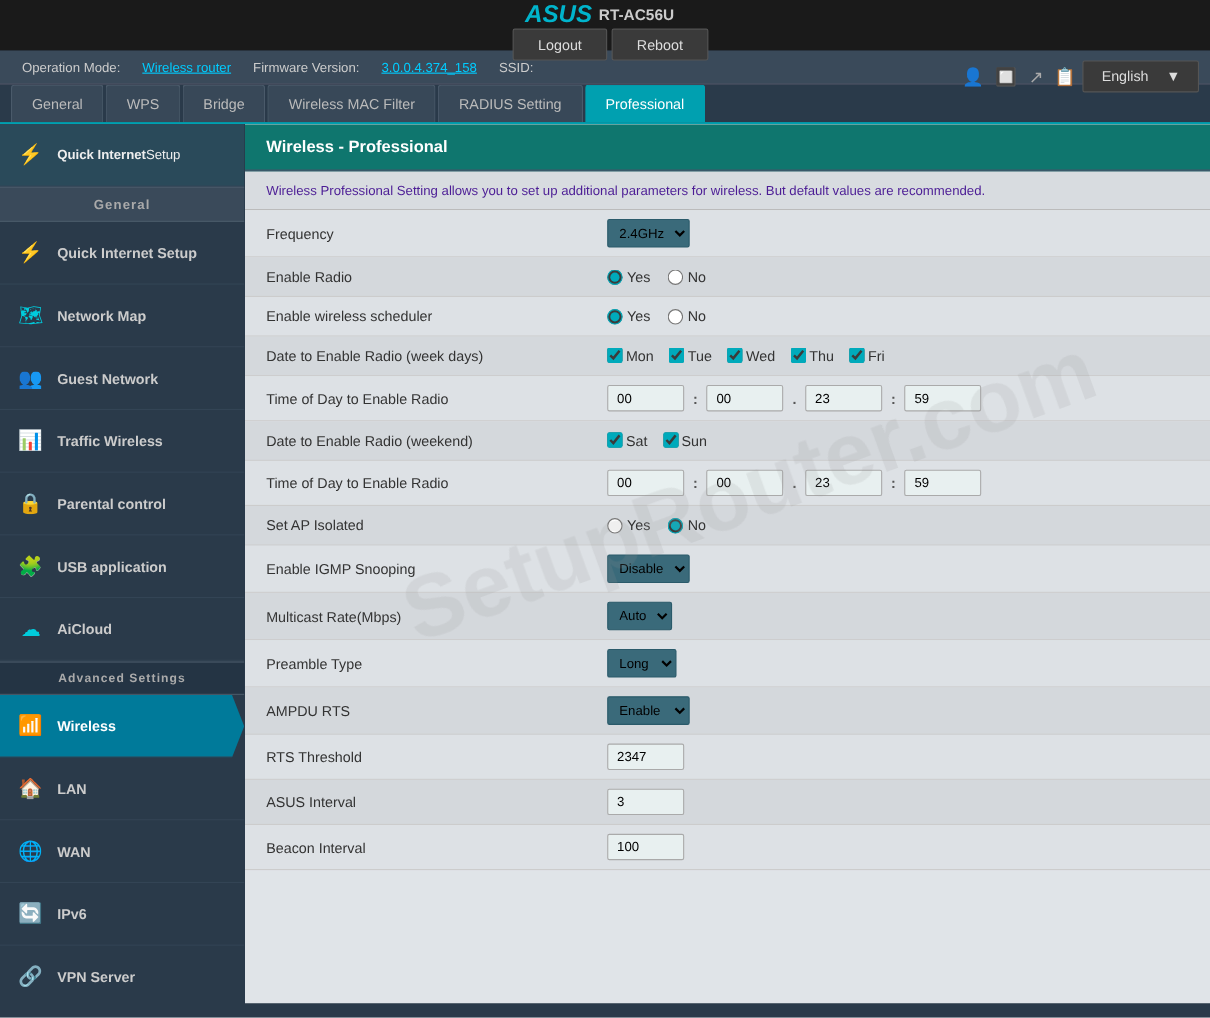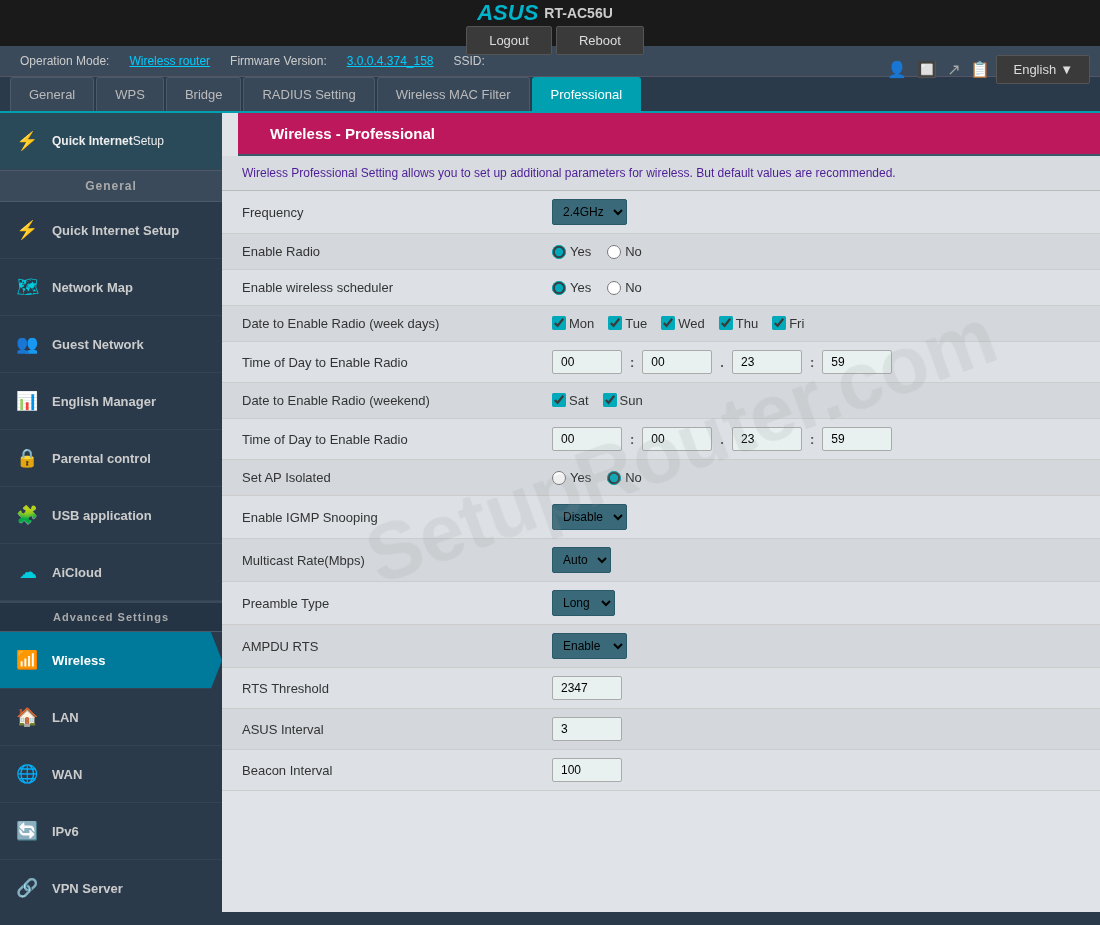--- a/index.html
+++ b/index.html
@@ -5,21 +5,21 @@
     * { margin: 0; padding: 0; box-sizing: border-box; }
     body { width: 1100px; height: 925px; font-family: Arial, sans-serif; font-size: 13px; background: #2a3a4a; overflow: hidden; }
 
     
     .header { display: flex; align-items: center; background: #1a1a1a; height: 46px; padding: 0 10px; flex-direction: column; }
     .logo { color: #00b4cc; font-size: 22px; font-weight: bold; font-style: italic; margin-right: 10px; display: flex; align-items: center; gap: 6px; }
     .logo-model { color: #ccc; font-size: 14px; font-style: normal; font-weight: bold; }
     .header-btns { display: flex; gap: 4px; margin-left: 10px; }
     .header-btn { background: #3a3a3a; color: #ddd; border: 1px solid #555; padding: 6px 22px; cursor: pointer; font-size: 13px; border-radius: 2px; }
     .header-right { margin-left: auto; display: flex; align-items: center; gap: 6px; }
-    .lang-btn { background: #3a3a3a; color: #ddd; border: 1px solid #555; padding: 6px 16px; cursor: pointer; font-size: 13px; border-radius: 2px; display: flex; align-items: center; gap: 4px; }
+    .lang-btn { background: #3a3a3a; color: #ddd; border: 1px solid #555; padding: 6px 16px; cursor: pointer; font-size: 13px; border-radius: 2px; display: flex; align-items: center; gap: 16px; }
 
     
     .info-bar { background: #3a4a5a; padding: 8px 20px; display: flex; align-items: center; gap: 20px; font-size: 12px; color: #ccc; border-bottom: 1px solid #556; }
     .info-bar a { color: #00ccff; text-decoration: underline; }
     .info-icons { margin-left: auto; display: flex; gap: 10px; color: #aaa; font-size: 16px; }
 
     
     .tabs-bar { background: #2a3a4a; display: flex; padding: 0 0 0 10px; border-bottom: 2px solid #00a0b0; }
     .tab { padding: 9px 18px; cursor: pointer; color: #bbb; background: #384858; border: 1px solid #4a5a6a; border-bottom: none; margin-right: 2px; font-size: 13px; border-radius: 3px 3px 0 0; }
     .tab.active { background: #00a0b0; color: #fff; border-color: #00a0b0; }
@@ -36,21 +36,21 @@
     .sidebar-item.active .sidebar-icon { color: #fff; }
     .sidebar-label { font-size: 13px; font-weight: bold; }
 
     
     .adv-section-title { background: #243444; color: #aaa; font-size: 11px; padding: 8px 12px; text-align: center; font-weight: bold; letter-spacing: 1px; border-top: 2px solid #3a4a5a; border-bottom: 1px solid #4a5a6a; }
 
     
     .main { flex: 1; background: #e8e8e8; overflow-y: auto; padding: 0; }
     .main-inner { background: #e0e4e8; min-height: 100%; }
 
-    .page-title { background: #be185d; color: #fff; padding: 12px 32px; font-size: 15px; font-weight: bold; border-bottom: 2px solid #3a5a6a; margin-left: 16px; }
+    .page-title { background: #0f766e; color: #fff; padding: 12px 20px; font-size: 15px; font-weight: bold; border-bottom: 2px solid #3a5a6a; }
 
     .desc-text { background: #d8dce0; padding: 10px 20px; color: #4c1d95; font-size: 12px; border-bottom: 1px solid #bbb; }
     .form-row { display: flex; align-items: center; border-bottom: 1px solid #ccc; background: #dde1e5; }
     .form-row:nth-child(even) { background: #d4d8dc; }
     .form-label { width: 320px; padding: 10px 20px; color: #333; font-size: 13px; flex-shrink: 0; }
     .form-value { flex: 1; padding: 8px 10px; display: flex; align-items: center; gap: 8px; flex-wrap: wrap; }
 
     select { background: #3a6a7a; color: #000000; border: 1px solid #2a5a6a; padding: 4px 6px; font-size: 12px; cursor: pointer; border-radius: 2px; }
     input[type="text"] { background: #e8f0f0; border: 1px solid #aaa; padding: 4px 8px; font-size: 12px; width: 70px; border-radius: 2px; }
     input[type="radio"] { accent-color: #00aabb; width: 14px; height: 14px; }
@@ -95,22 +95,22 @@
   <a href="#">Wireless router</a>
   <span>Firmware Version:</span>
   <a href="#">3.0.0.4.374_158</a>
   <span>SSID:</span>
 </div>
 
 <div class="tabs-bar" id="tabs-container">
     <div class="tab">General</div>
     <div class="tab">WPS</div>
     <div class="tab">Bridge</div>
+    <div class="tab">Wireless MAC Filter</div>
     <div class="tab">RADIUS Setting</div>
-    <div class="tab">Wireless MAC Filter</div>
     <div class="tab active">Professional</div>
   </div>
 
 <div class="layout">
 
   <div class="sidebar">
 
     <div class="sidebar-item" style="background:#2a4a5a; padding: 14px 14px; border-bottom:1px solid #334455;">
       <div class="sidebar-icon">⚡</div>
       <div style="display:flex; flex-direction:row;">
@@ -127,21 +127,21 @@
         <div class="sidebar-item">
     <div class="sidebar-icon">🗺</div>
     <span class="sidebar-label">Network Map</span>
   </div>
         <div class="sidebar-item">
     <div class="sidebar-icon">👥</div>
     <span class="sidebar-label">Guest Network</span>
   </div>
         <div class="sidebar-item">
     <div class="sidebar-icon">📊</div>
-    <span class="sidebar-label">English Manager</span>
+    <span class="sidebar-label">Traffic Wireless</span>
   </div>
         <div class="sidebar-item">
     <div class="sidebar-icon">🔒</div>
     <span class="sidebar-label">Parental control</span>
   </div>
         <div class="sidebar-item">
     <div class="sidebar-icon">🧩</div>
     <span class="sidebar-label">USB application</span>
   </div>
         <div class="sidebar-item">

